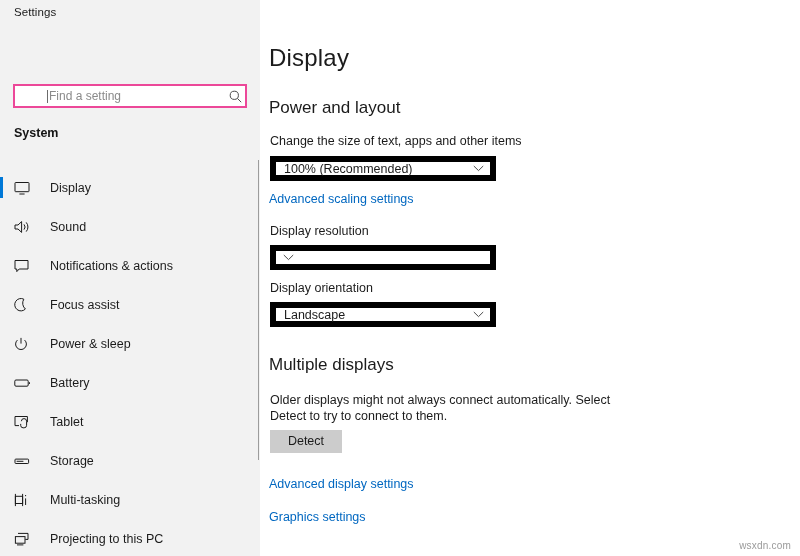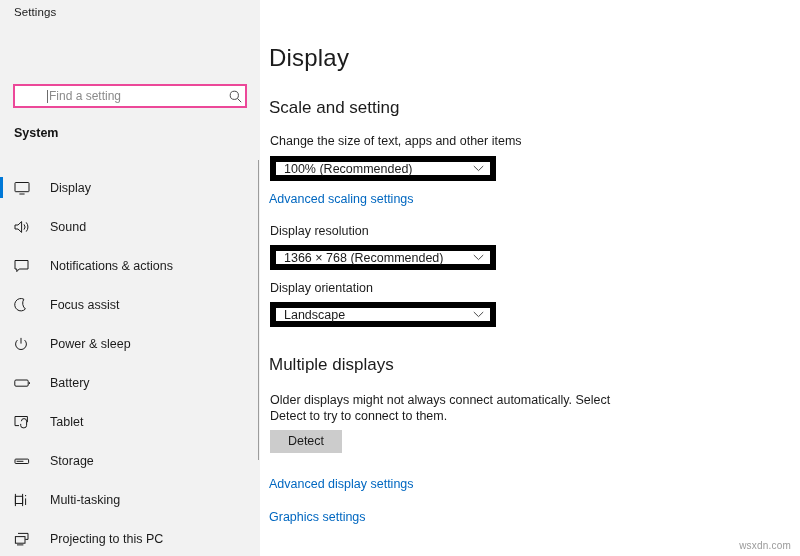--- a/index.html
+++ b/index.html
@@ -421,39 +421,38 @@
 
     </div>
 
     <div class="sb-track"></div>
   </div>
 
   <div class="main">
 
     <div class="page-title">Display</div>
 
-    <div class="section-head" style="top:98px;">Scale and setting</div>
+    <div class="section-head" style="top:98px;">Power and layout</div>
 
     <div class="field-label" style="top:134px;">Change the size of text, apps and other items</div>
 
     <div class="combo" style="top:156px;">
       <span class="val">100% (Recommended)</span>
       <span class="chev">
         <svg width="11" height="7" viewBox="0 0 11 7" fill="none" stroke="currentColor" stroke-width="1">
           <path d="M0.8 1 L5.5 5.6 L10.2 1"></path>
         </svg>
       </span>
     </div>
 
     <div class="link" style="top:192px;">Advanced scaling settings</div>
 
     <div class="field-label" style="top:224px;">Display resolution</div>
 
     <div class="combo" style="top:245px;">
-      <span class="val">1366 × 768 (Recommended)</span>
       <span class="chev">
         <svg width="11" height="7" viewBox="0 0 11 7" fill="none" stroke="currentColor" stroke-width="1">
           <path d="M0.8 1 L5.5 5.6 L10.2 1"></path>
         </svg>
       </span>
     </div>
 
     <div class="field-label" style="top:281px;">Display orientation</div>
 
     <div class="combo" style="top:302px;">

